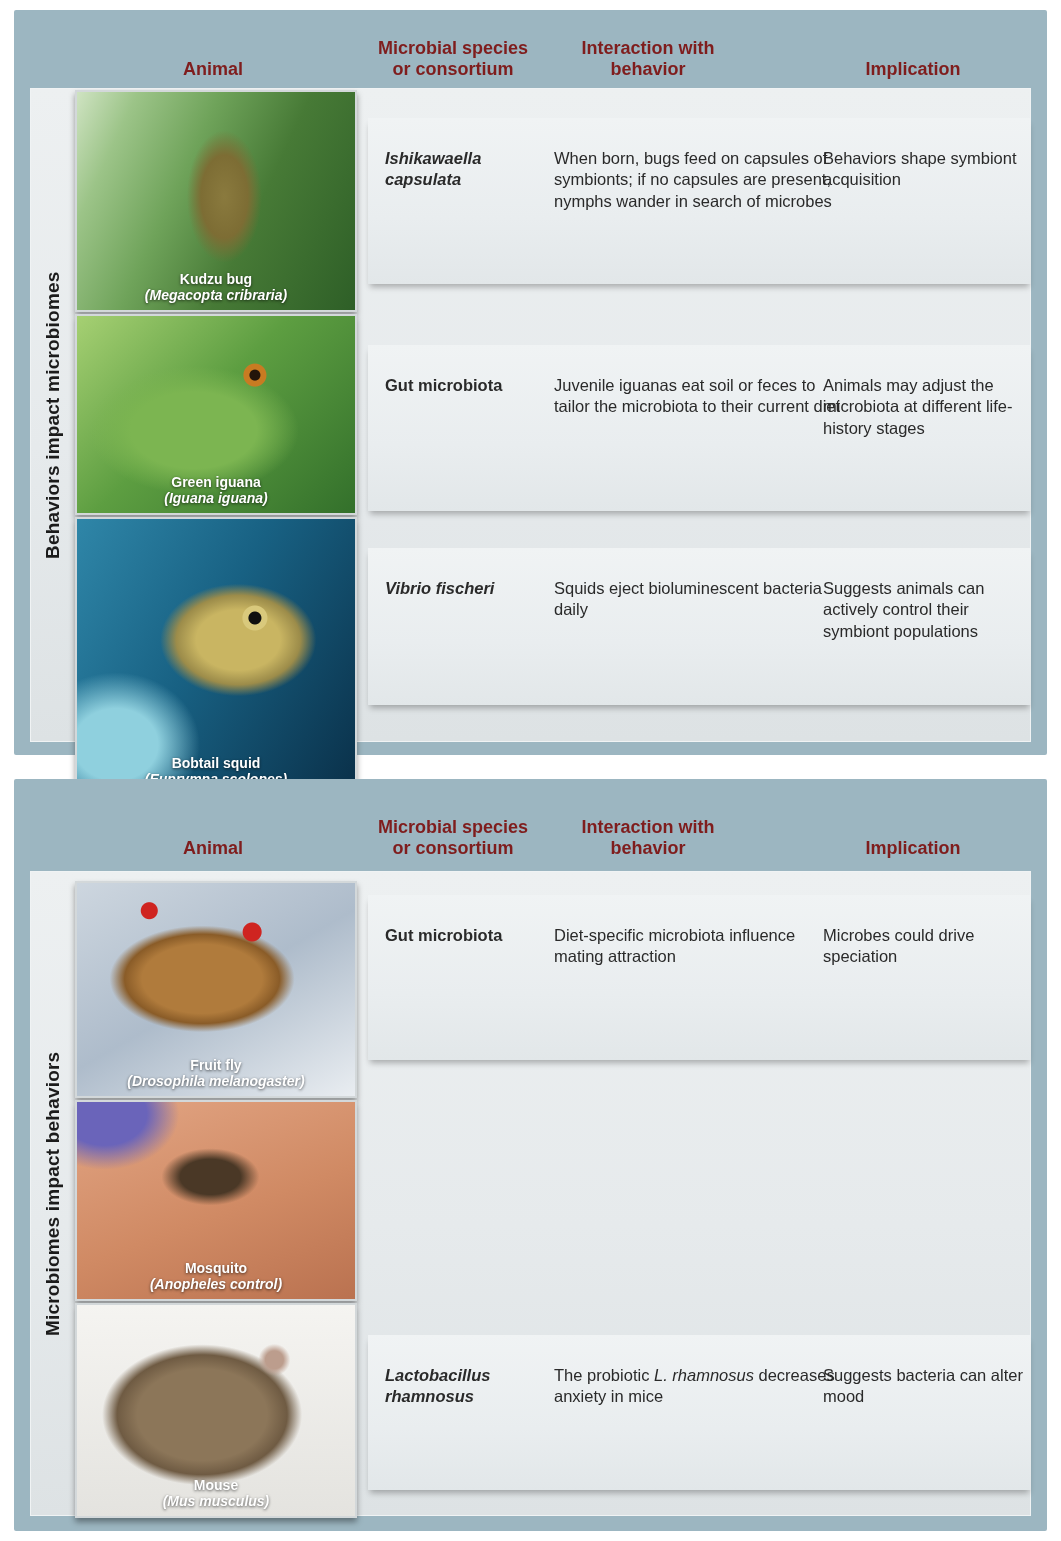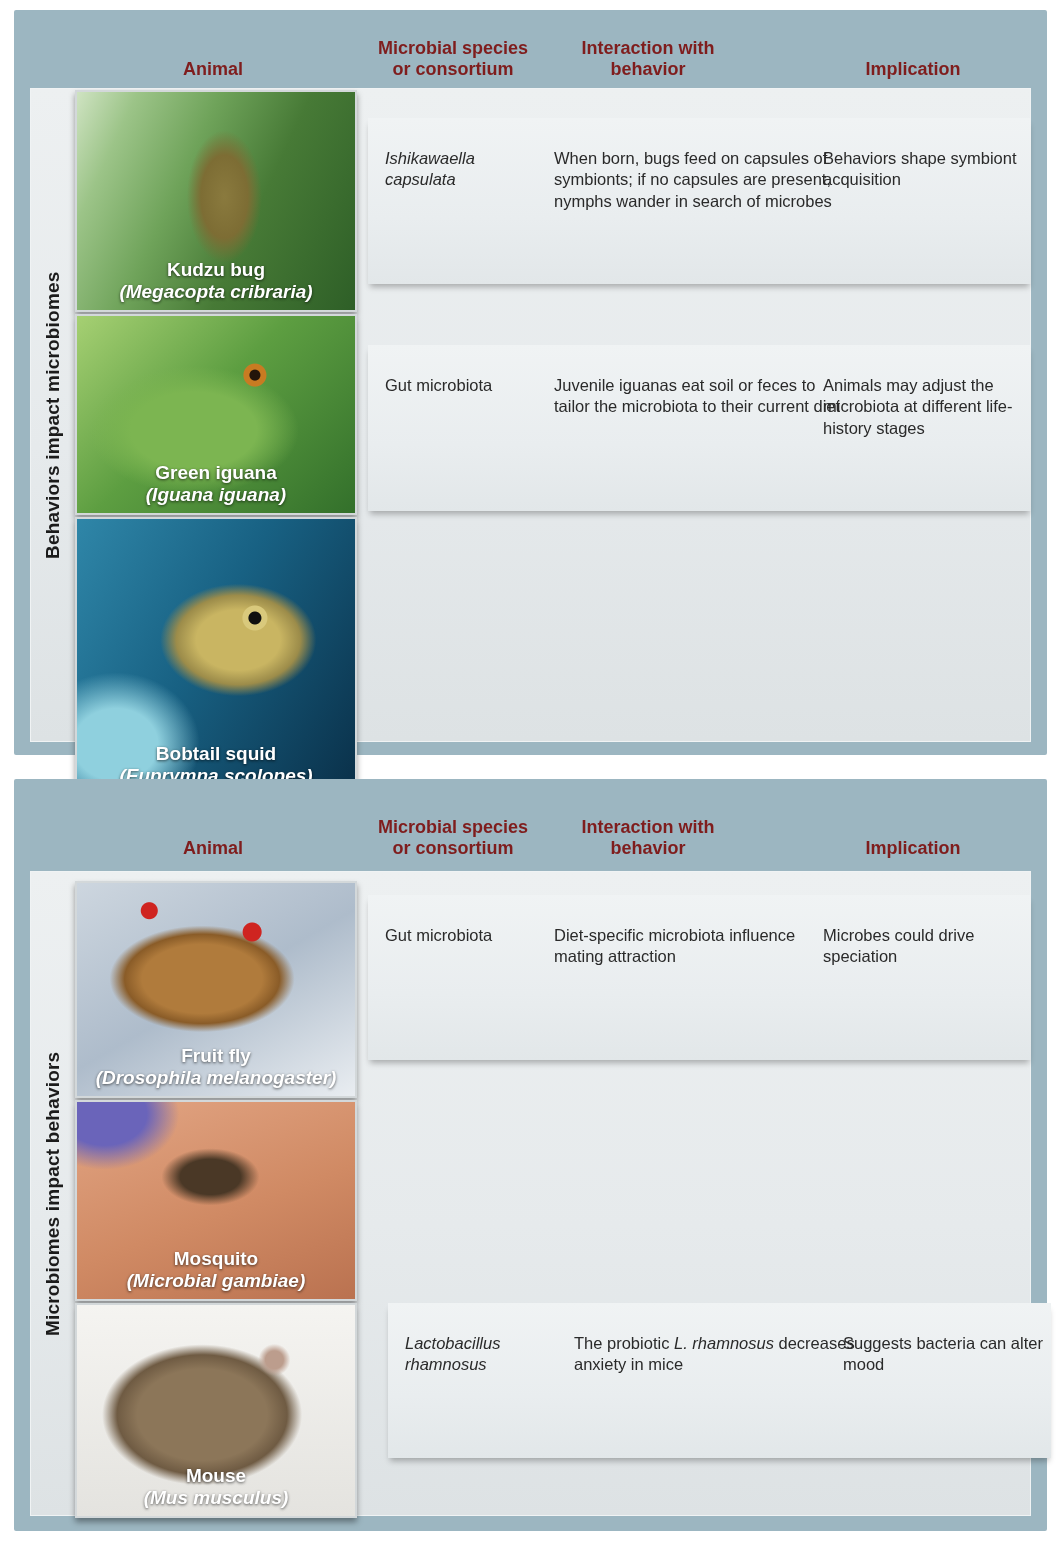--- a/index.html
+++ b/index.html
@@ -27,21 +27,21 @@
 
   .side-label{position:absolute;left:16px;width:46px;display:flex;align-items:center;justify-content:center;
               writing-mode:vertical-rl;transform:rotate(180deg);
               font-weight:bold;font-size:19px;color:#1b1b1b;letter-spacing:.2px;}
   #panel1 .side-label{top:78px;height:654px;}
   #panel2 .side-label{top:92px;height:645px;}
 
   .photo{position:absolute;left:61px;width:282px;box-sizing:border-box;
          border:2px solid #d3d8da;box-shadow:0 4px 6px rgba(0,0,0,.38);}
   .caption{position:absolute;left:0;right:0;bottom:7px;text-align:center;color:#ffffff;
-           font-weight:bold;font-size:19px;line-height:1.16;text-shadow:0 1px 3px rgba(0,0,0,.65);}
+           font-weight:bold;font-size:14px;line-height:1.16;text-shadow:0 1px 3px rgba(0,0,0,.65);}
   .caption .sci{font-style:italic;}
 
   
   .ph-kudzu{background:
      radial-gradient(ellipse 52px 92px at 53% 48%, #8a7a3e 0%, #7d6d34 45%, rgba(120,105,55,0) 72%),
      linear-gradient(115deg, #cfe3c2 0%, #9cc488 16%, #6fa35a 38%, #477a36 62%, #2e5f27 100%);}
   .ph-iguana{background:
      radial-gradient(circle 13px at 64% 30%, #24150a 0 5px, #c87b22 6px 11px, rgba(200,123,34,0) 12px),
      radial-gradient(ellipse 140px 85px at 42% 58%, #7cb551 0 45%, rgba(124,181,81,0) 75%),
      linear-gradient(135deg, #a6d073 0%, #5d9e41 45%, #33702b 100%);}
@@ -61,21 +61,21 @@
      linear-gradient(160deg, #e2a584 0%, #d08a64 55%, #ba7250 100%);}
   .ph-mouse{background:
      radial-gradient(circle 16px at 71% 26%, #bc9d8d 0 9px, rgba(188,157,141,0) 16px),
      radial-gradient(ellipse 125px 88px at 45% 52%, #8c7659 0 52%, #6f5b43 68%, rgba(111,91,67,0) 80%),
      linear-gradient(180deg, #f5f4f1 0%, #e4e3df 100%);}
 
   .rowbox{position:absolute;left:354px;width:663px;
           background:linear-gradient(180deg,#f0f3f4 0%,#e9edef 60%,#e2e7e9 100%);
           box-shadow:0 5px 6px -2px rgba(0,0,0,.28);}
   .cell{position:absolute;top:30px;font-size:16.5px;line-height:1.3;color:#2a2a2a;}
-  .cell-species{left:17px;width:145px;}
+  .cell-species{left:17px;width:145px;font-weight:bold;}
   .cell-interaction{left:186px;width:290px;}
   .cell-implication{left:455px;width:205px;}
   .it{font-style:italic;}
 </style>
 </head>
 <body>
 
 <div id="canvas">
 
   <div class="panel hdr-row1" id="panel1">
@@ -109,55 +109,60 @@
     <div class="rowbox" style="top:108px;height:166px;">
       <div class="cell cell-species it">Ishikawaella capsulata</div>
       <div class="cell cell-interaction">When born, bugs feed on capsules of symbionts; if no capsules are present, nymphs wander in search of microbes</div>
       <div class="cell cell-implication">Behaviors shape symbiont acquisition</div>
     </div>
     <div class="rowbox" style="top:335px;height:166px;">
       <div class="cell cell-species">Gut microbiota</div>
       <div class="cell cell-implication">Animals may adjust the microbiota at different life-history stages</div>
       <div class="cell cell-interaction">Juvenile iguanas eat soil or feces to tailor the microbiota to their current diet</div>
     </div>
+    <div class="rowbox" style="top:538px;height:157px;">
+      <div class="cell cell-species it">Vibrio fischeri</div>
+      <div class="cell cell-interaction">Squids eject bioluminescent bacteria daily</div>
+      <div class="cell cell-implication">Suggests animals can actively control their symbiont populations</div>
+    </div>
   </div>
 
   <div class="panel hdr-row2" id="panel2">
     <div class="col-hdr hdr-animal">Animal</div>
     <div class="col-hdr hdr-species">Microbial species or consortium</div>
     <div class="col-hdr hdr-interaction">Interaction with behavior</div>
     <div class="col-hdr hdr-implication">Implication</div>
 
     <div class="content"></div>
     <div class="side-label">Microbiomes impact behaviors</div>
 
     <div class="photo ph-fly" style="top:102px;height:217px;">
       <div class="caption">
         <div>Fruit fly</div>
         <div class="sci">(Drosophila melanogaster)</div>
       </div>
     </div>
     <div class="photo ph-mosquito" style="top:321px;height:201px;">
       <div class="caption">
         <div>Mosquito</div>
-        <div class="sci">(Microbial gambiae)</div>
+        <div class="sci">(Anopheles control)</div>
       </div>
     </div>
     <div class="photo ph-mouse" style="top:524px;height:215px;">
       <div class="caption" style="color:#fff;">
         <div>Mouse</div>
         <div class="sci">(Mus musculus)</div>
       </div>
     </div>
 
     <div class="rowbox" style="top:116px;height:165px;">
       <div class="cell cell-species">Gut microbiota</div>
       <div class="cell cell-interaction">Diet-specific microbiota influence mating attraction</div>
       <div class="cell cell-implication">Microbes could drive speciation</div>
     </div>
-    <div class="rowbox" style="top:524px;height:155px;margin-left:20px;">
+    <div class="rowbox" style="top:556px;height:155px;">
       <div class="cell cell-species it">Lactobacillus rhamnosus</div>
       <div class="cell cell-interaction"><span>The probiotic </span><span class="it">L. rhamnosus</span><span> decreases anxiety in mice</span></div>
       <div class="cell cell-implication">Suggests bacteria can alter mood</div>
     </div>
   </div>
 
 </div>
 
 </body></html>

